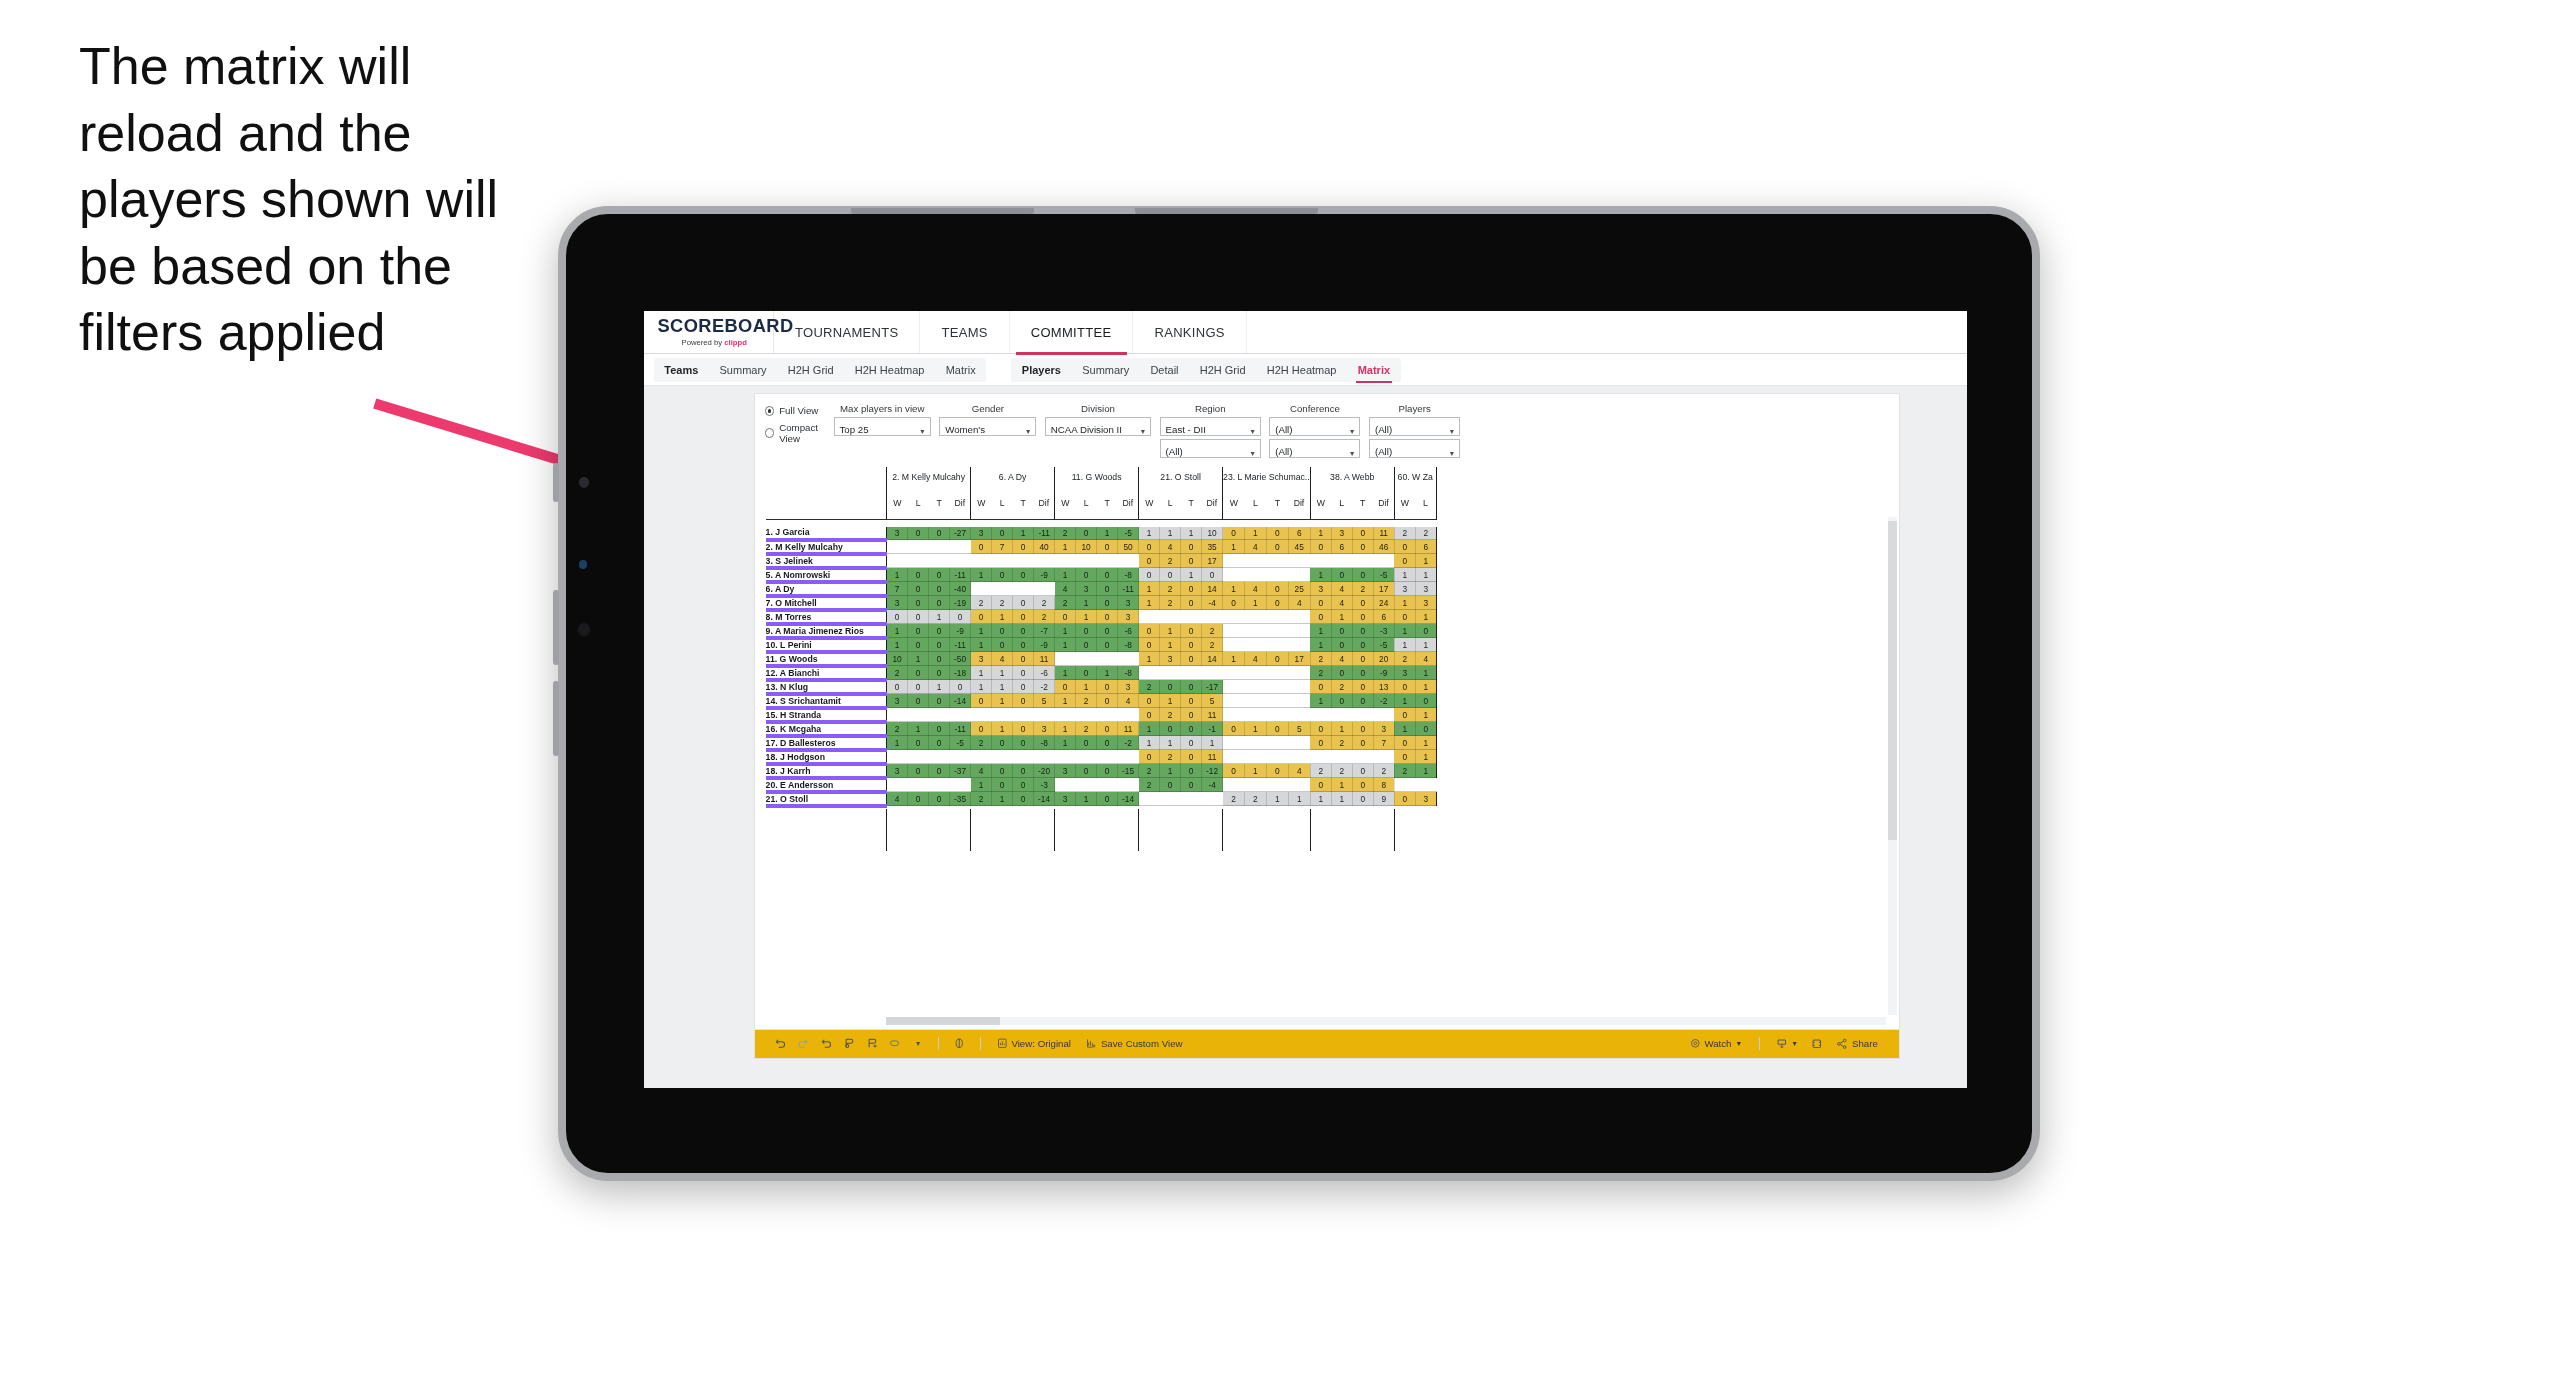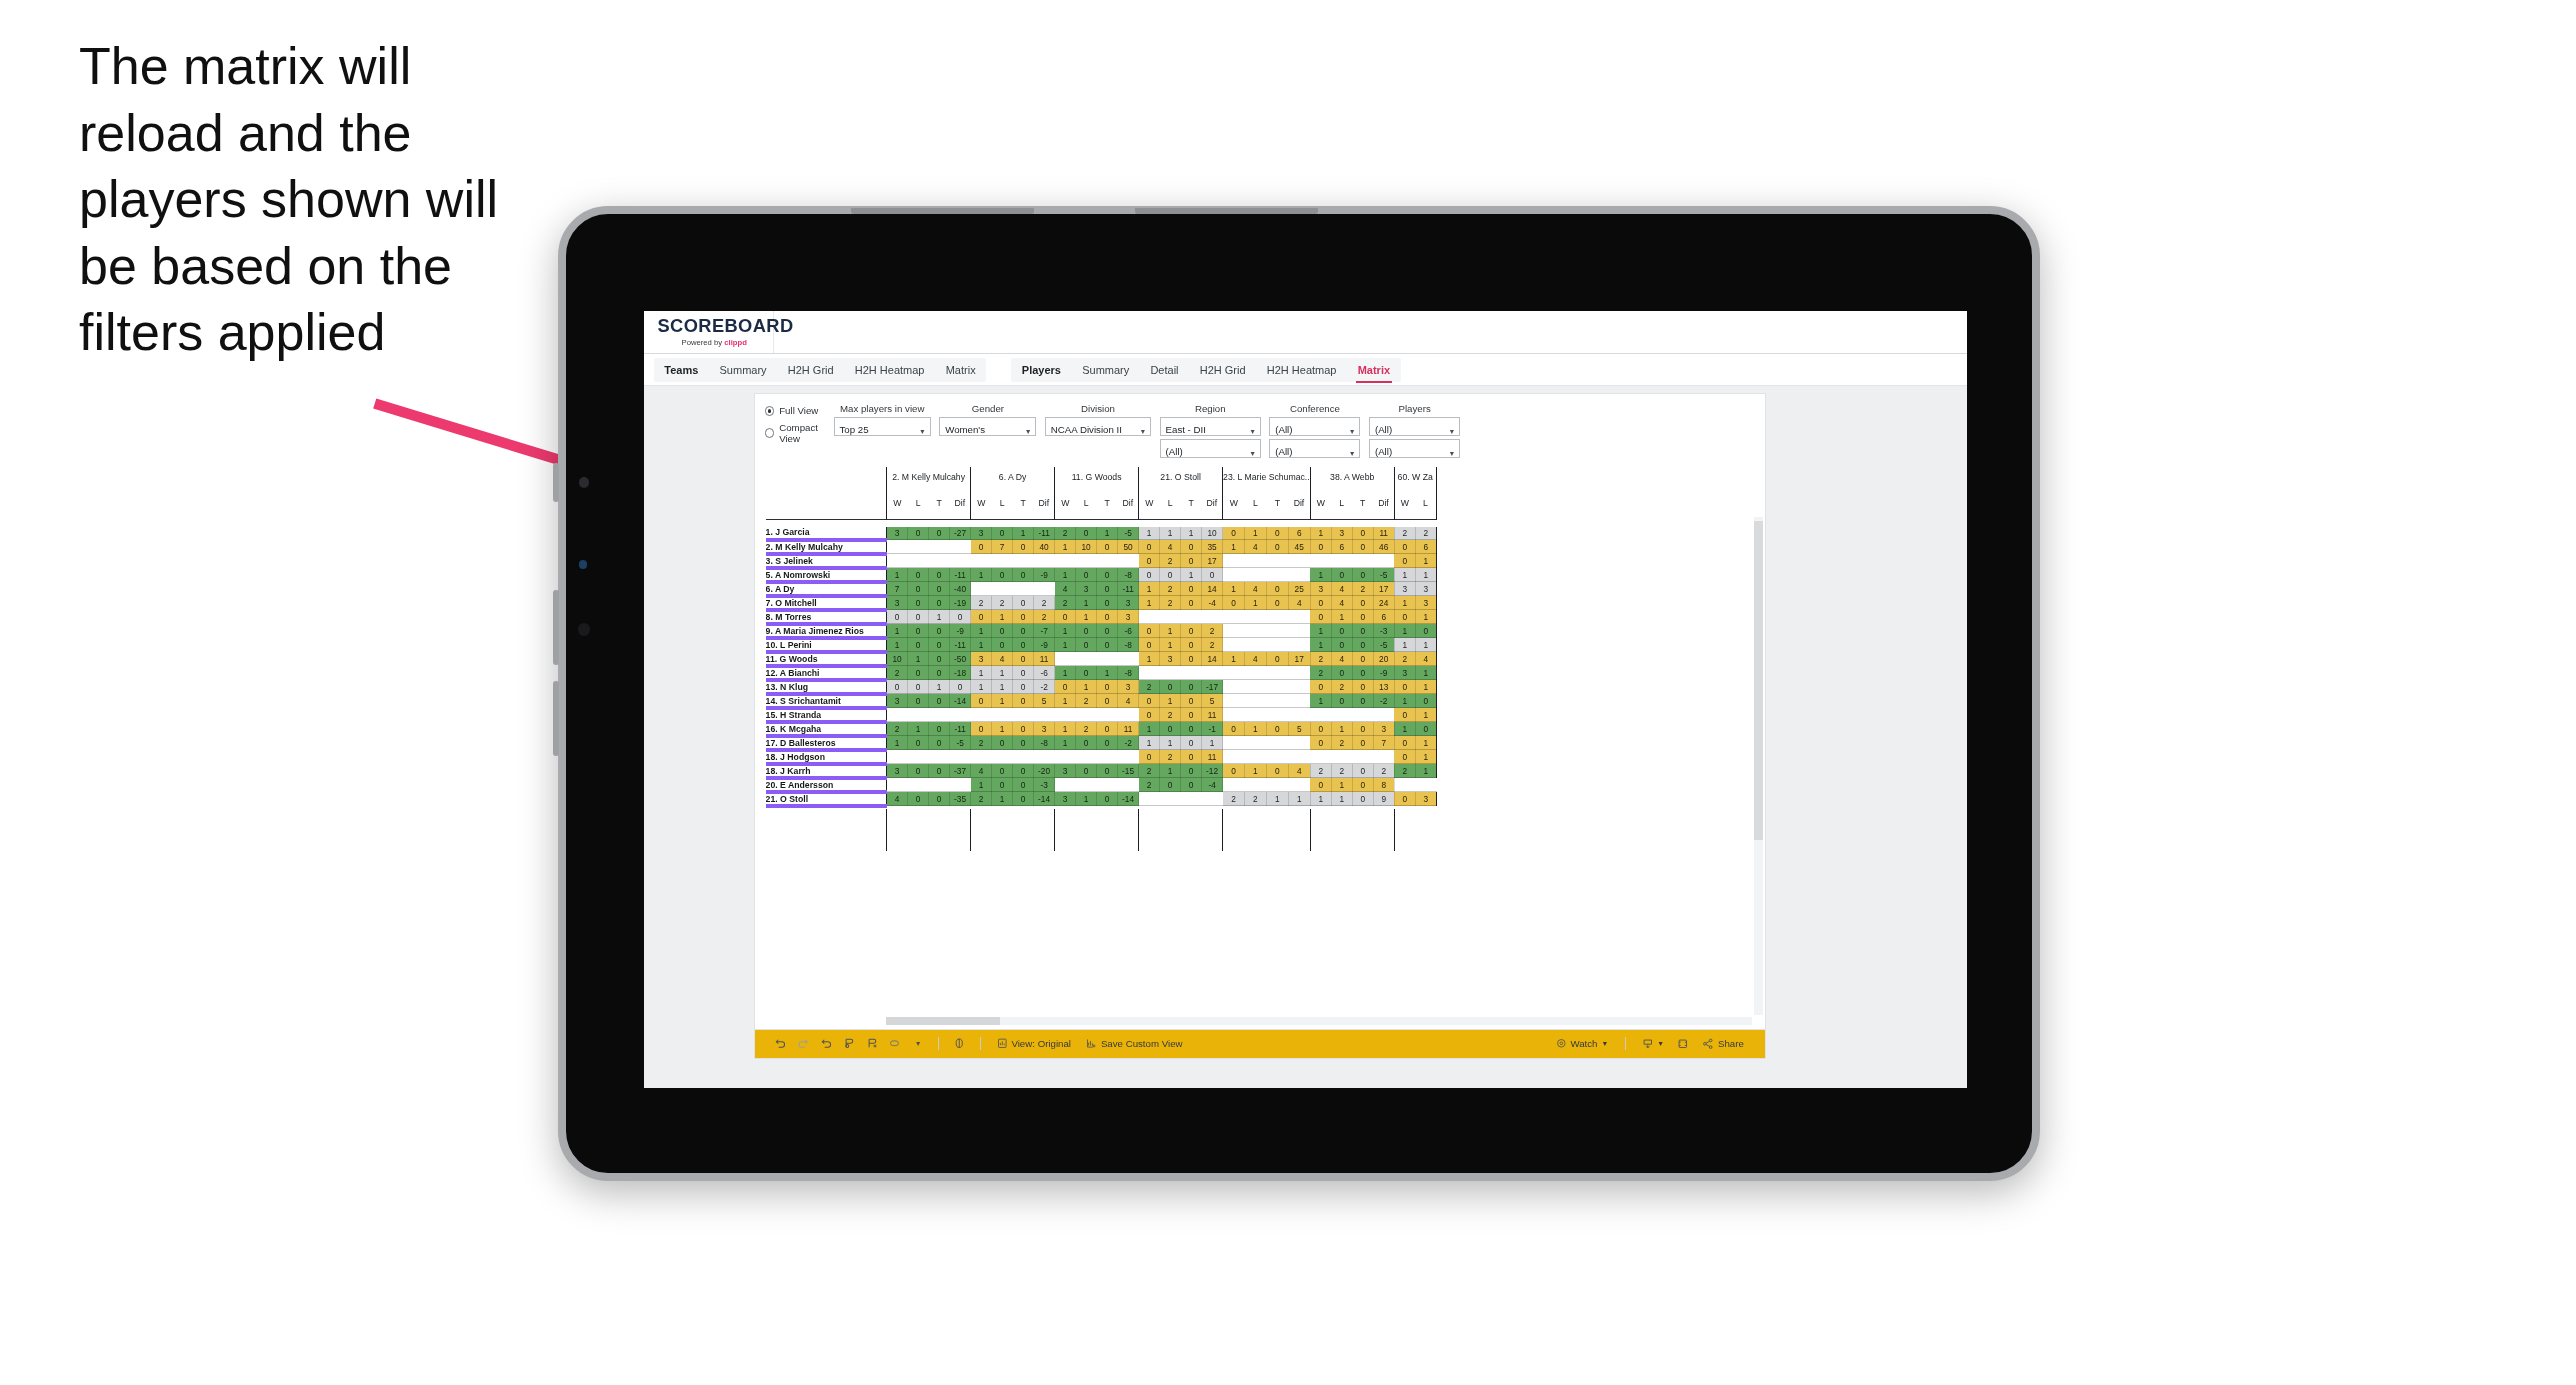--- a/index.html
+++ b/index.html
@@ -119,21 +119,21 @@
   
   .canvas {
     background:#eeeff1;
     height:calc(777px - 43px - 32px);
     position:relative;
     padding:9.7px 0 0 0;
   }
   .sheet {
     position:absolute;
     left:111px; top:7.7px;
-    width:1010px; height:664px;
+    width:1144px; height:664px;
     background:#ffffff;
     box-shadow:0 0 0 1px #e1e2e5;
     display:flex; flex-direction:column;
   }
 
   
   .filters {
     display:flex; align-items:flex-start;
     padding:9.7px 0 5.8px 9.7px;
     gap:0;
@@ -293,20 +293,26 @@
 
   <div class="tablet-inner">
 
     <div class="app-header">
       <div class="logo-block">
         <div class="logo-main">SCOREBOARD</div>
         <div class="logo-sub">
           <span>Powered by</span>
           <span class="brand">clippd</span>
         </div>
+      </div>
+      <div class="topnav">
+        <div class="topnav-item">TOURNAMENTS</div>
+        <div class="topnav-item">TEAMS</div>
+        <div class="topnav-item active">COMMITTEE</div>
+        <div class="topnav-item">RANKINGS</div>
       </div>
     </div>
 
     <div class="subnav">
       <div class="subgroup">
         <div class="subitem head">Teams</div>
         <div class="subitem">Summary</div>
         <div class="subitem">H2H Grid</div>
         <div class="subitem">H2H Heatmap</div>
         <div class="subitem">Matrix</div>

